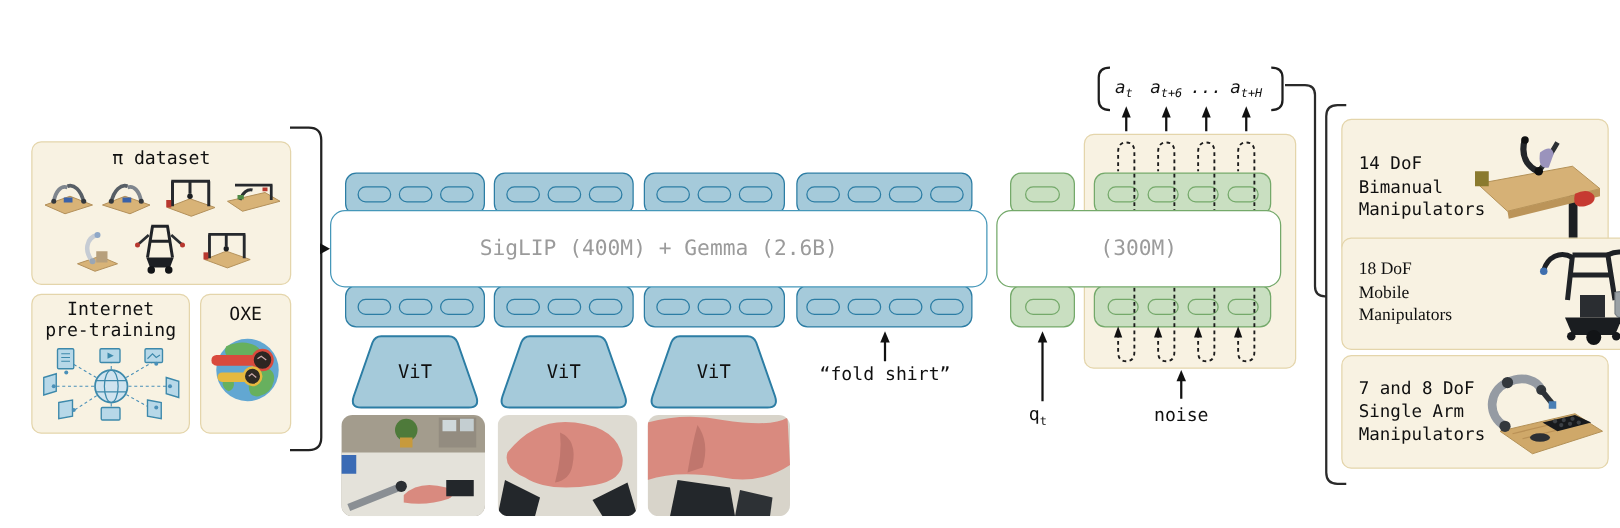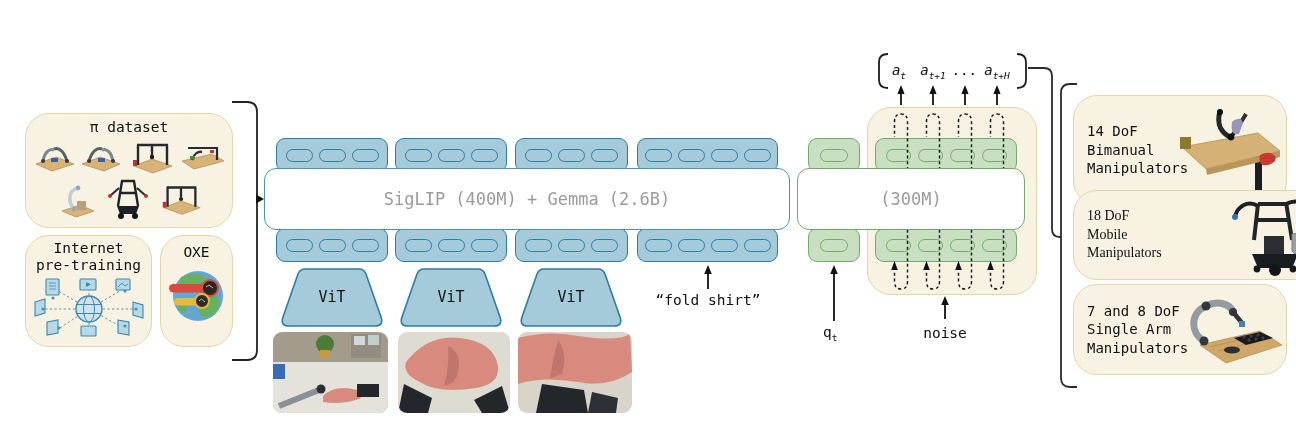--- a/index.html
+++ b/index.html
@@ -5,21 +5,21 @@
   * { box-sizing: border-box; margin: 0; padding: 0; }
   html,body { background:#fff; }
   .canvas {
     position: relative; width: 1296px; height: 422px; background: #ffffff;
     font-family: "DejaVu Sans Mono", "Liberation Mono", monospace;
     color: #161616; overflow: hidden;
   }
   
   .cream {
     position: absolute; background: #f8f2e2; border: 1.5px solid #e4d5ab;
-    border-radius: 24px;
+    border-radius: 8px;
   }
   
   .blk {
     position: absolute; height: 34px; border-radius: 9px;
     display: flex; align-items: center; justify-content: center; gap: 6px;
     z-index: 2;
   }
   .blk.blue  { background: #a5cada; border: 1.5px solid #2c7da4; }
   .blk.green { background: #c9dfc1; border: 1.5px solid #74a96a; }
   .pill { height: 13px; border-radius: 999px; }
@@ -318,21 +318,21 @@
   </div>
 
   <div class="overlay action">
     <div class="ov-sub">(300M)</div>
   </div>
 
   <div class="out-label" style="left:877px; width:44px;">
     <span>a</span><sub>t</sub>
   </div>
   <div class="out-label" style="left:907px; width:52px;">
-    <span>a</span><sub>t+1</sub>
+    <span>a</span><sub>t+6</sub>
   </div>
   <div class="out-label" style="left:941px; width:48px;">
     <span>...</span><sub></sub>
   </div>
   <div class="out-label" style="left:971px; width:52px;">
     <span>a</span><sub>t+H</sub>
   </div>
 
   <div class="q-label" style="left:823px; top:324px;">
     <span>q</span><sub>t</sub>

